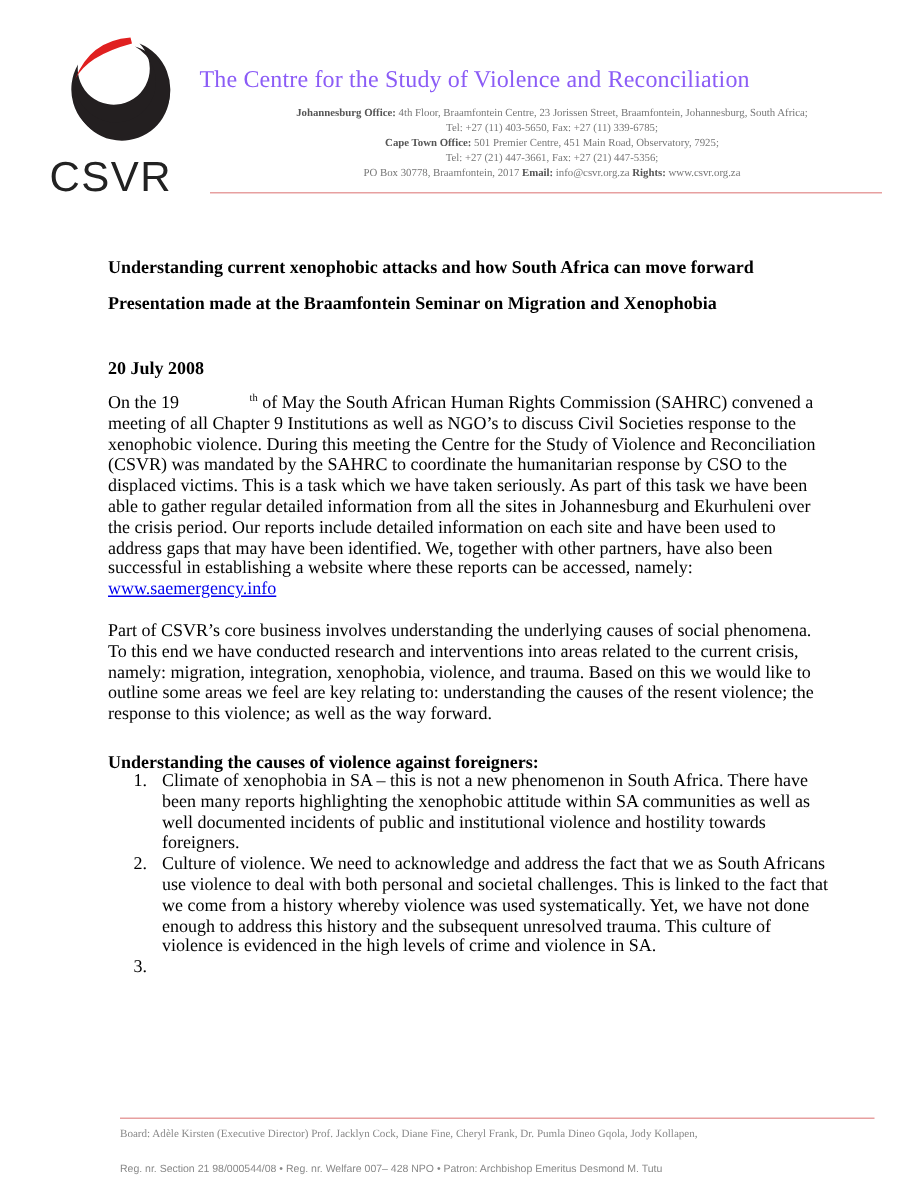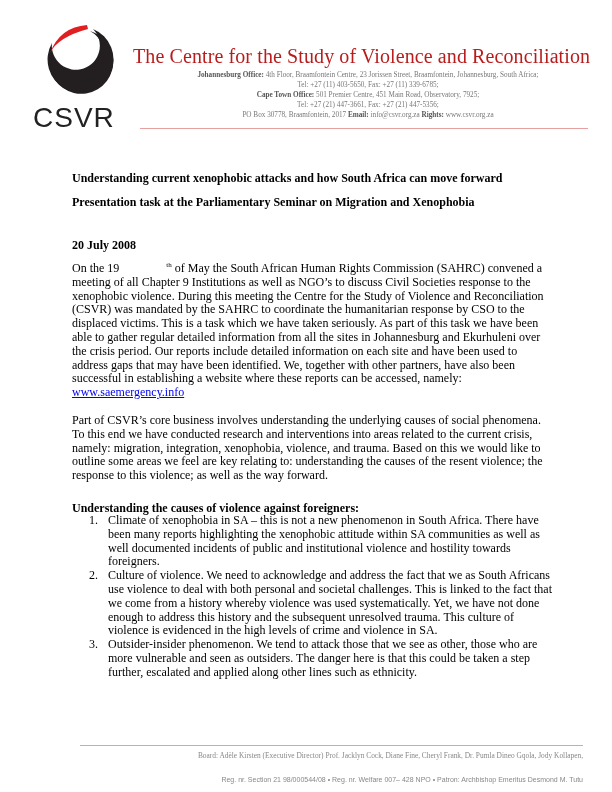--- a/index.html
+++ b/index.html
@@ -3,41 +3,41 @@
 <meta charset="utf-8">
 <style>
   html, body { margin:0; padding:0; background:#ffffff; }
   body { width:612px; height:792px; position:relative; overflow:hidden; color:#000; }
 
   
   #logo { position:absolute; left:30px; top:15px; width:90px; height:120px; }
   #logo-text { position:absolute; left:33px; top:102px; width:80px; text-align:right;
     font-family:"Liberation Sans", sans-serif; font-size:28px; letter-spacing:1px; color:#222; }
   #org-name { position:absolute; left:133px; top:45px; font-family:"Liberation Serif", serif;
-    font-size:20px; color:#b91c1c; white-space:nowrap; letter-spacing:0.1px; }
+    font-size:16px; color:#8b5cf6; white-space:nowrap; letter-spacing:0.1px; }
   .addr { position:absolute; font-family:Liberation Serif, serif; font-size:7.2px; color:#777;
     white-space:nowrap; text-align:center; }
   .addr b { color:#555; font-weight:bold; }
   #rule-top { position:absolute; left:140px; top:128px; width:448px; height:1px; background:#e7a0a0; }
 
   
   .bold-line { position:absolute; left:72px; font-family:"Liberation Serif", serif; font-weight:bold;
     font-size:12px; white-space:nowrap; }
   .para { position:absolute; left:72px; width:480px; font-family:"Liberation Serif", serif;
     font-size:12px; line-height:13.8px; }
   .para p { margin:0; }
   sup { font-size:7px; line-height:0;margin-left:47px; }
   a.link { color:#0000ee; text-decoration:underline; }
   ol { margin:0; padding:0; list-style:none; }
   ol li { position:relative; padding-left:36px; }
   ol li .num { position:absolute; left:17px; top:0; }
 
   
   #rule-bottom { position:absolute; left:80px; top:745px; width:503px; height:1px; background:#e7a0a0; }
-  .foot { position:absolute; white-space:nowrap; text-align:right; color:#888; }
+  .foot { position:absolute; white-space:nowrap; text-align:left; color:#888; }
   .foot-serif { font-family:"Liberation Serif", serif; font-size:7.4px; }
   .foot-sans { font-family:"Liberation Sans", sans-serif; font-size:7px; }
 </style>
 </head>
 <body>
 
 <div>
   <svg id="logo" viewBox="0 0 90 120">
 
     <path d="M63 14 A33 33 0 1 1 22 28 A24 24 0 1 0 63 14 Z" fill="#231f20"></path>
@@ -64,21 +64,21 @@
     <b>Email:</b>
     <span>info@csvr.org.za</span>
     <b>Rights:</b>
     <span>www.csvr.org.za</span>
   </div>
   <div id="rule-top"></div>
 </div>
 
 <div>
   <div class="bold-line" style="top:155px;margin-top:16px;">Understanding current xenophobic attacks and how South Africa can move forward</div>
-  <div class="bold-line" style="top:195px;">Presentation task at the Parliamentary Seminar on Migration and Xenophobia</div>
+  <div class="bold-line" style="top:195px;">Presentation made at the Braamfontein Seminar on Migration and Xenophobia</div>
   <div class="bold-line" style="top:238px;">20 July 2008</div>
 
   <div class="para" style="top:262px;">
     <p><span>On the 19</span><sup>th</sup><span> of May the South African Human Rights Commission (SAHRC) convened a meeting of all Chapter 9 Institutions as well as NGO’s to discuss Civil Societies response to the xenophobic violence. During this meeting the Centre for the Study of Violence and Reconciliation (CSVR) was mandated by the SAHRC to coordinate the humanitarian response by CSO to the displaced victims. This is a task which we have taken seriously. As part of this task we have been able to gather regular detailed information from all the sites in Johannesburg and Ekurhuleni over the crisis period. Our reports include detailed information on each site and have been used to address gaps that may have been identified. We, together with other partners, have also been successful in establishing a website where these reports can be accessed, namely:</span><br>
     <a class="link">www.saemergency.info</a></p>
   </div>
 
   <div class="para" style="top:414px;">
     <p>Part of CSVR’s core business involves understanding the underlying causes of social phenomena. To this end we have conducted research and interventions into areas related to the current crisis, namely: migration, integration, xenophobia, violence, and trauma. Based on this we would like to outline some areas we feel are key relating to: understanding the causes of the resent violence; the response to this violence; as well as the way forward.</p>
   </div>
@@ -90,21 +90,20 @@
       <li>
         <span class="num">1.</span>
         <span>Climate of xenophobia in SA – this is not a new phenomenon in South Africa. There have been many reports highlighting the xenophobic attitude within SA communities as well as well documented incidents of public and institutional violence and hostility towards foreigners.</span>
       </li>
       <li>
         <span class="num">2.</span>
         <span>Culture of violence. We need to acknowledge and address the fact that we as South Africans use violence to deal with both personal and societal challenges. This is linked to the fact that we come from a history whereby violence was used systematically. Yet, we have not done enough to address this history and the subsequent unresolved trauma. This culture of violence is evidenced in the high levels of crime and violence in SA.</span>
       </li>
       <li>
         <span class="num">3.</span>
-        <span>Outsider-insider phenomenon. We tend to attack those that we see as other, those who are more vulnerable and seen as outsiders. The danger here is that this could be taken a step further, escalated and applied along other lines such as ethnicity.</span>
       </li>
     </ol>
   </div>
 </div>
 
 <div>
   <div id="rule-bottom"></div>
   <div class="foot foot-serif" style="left:80px; top:751px; width:503px;">
     <span>Board:</span>
     <span>Adèle Kirsten (Executive Director) Prof. Jacklyn Cock, Diane Fine, Cheryl Frank, Dr. Pumla Dineo Gqola, Jody Kollapen,</span>

